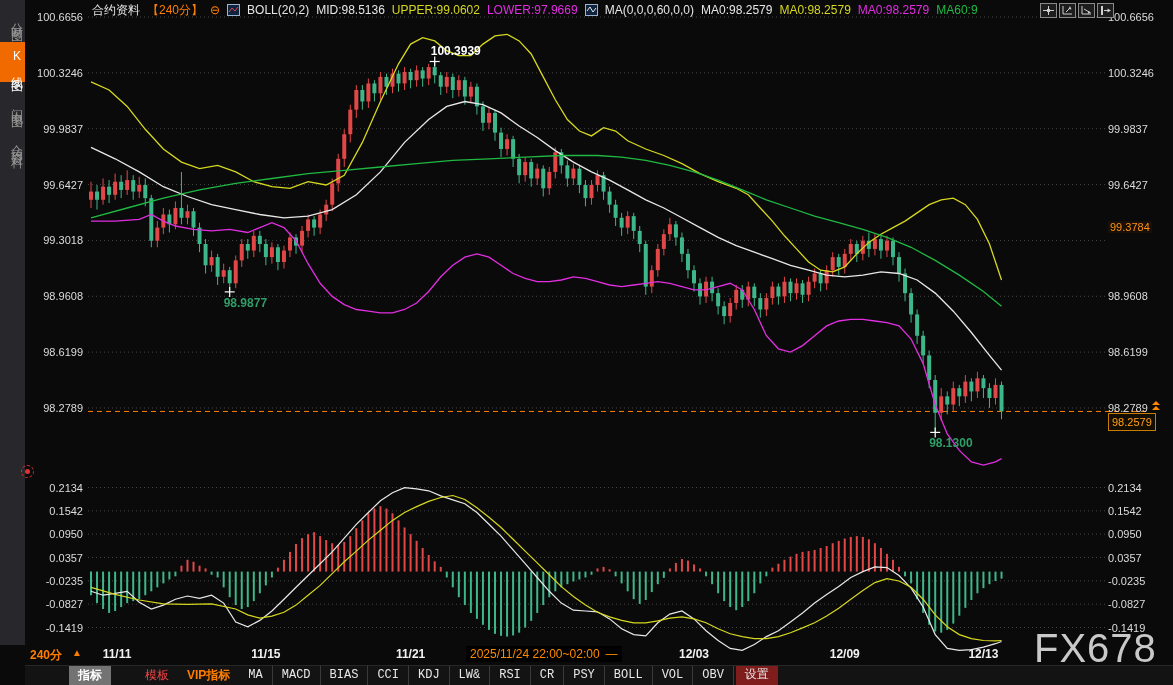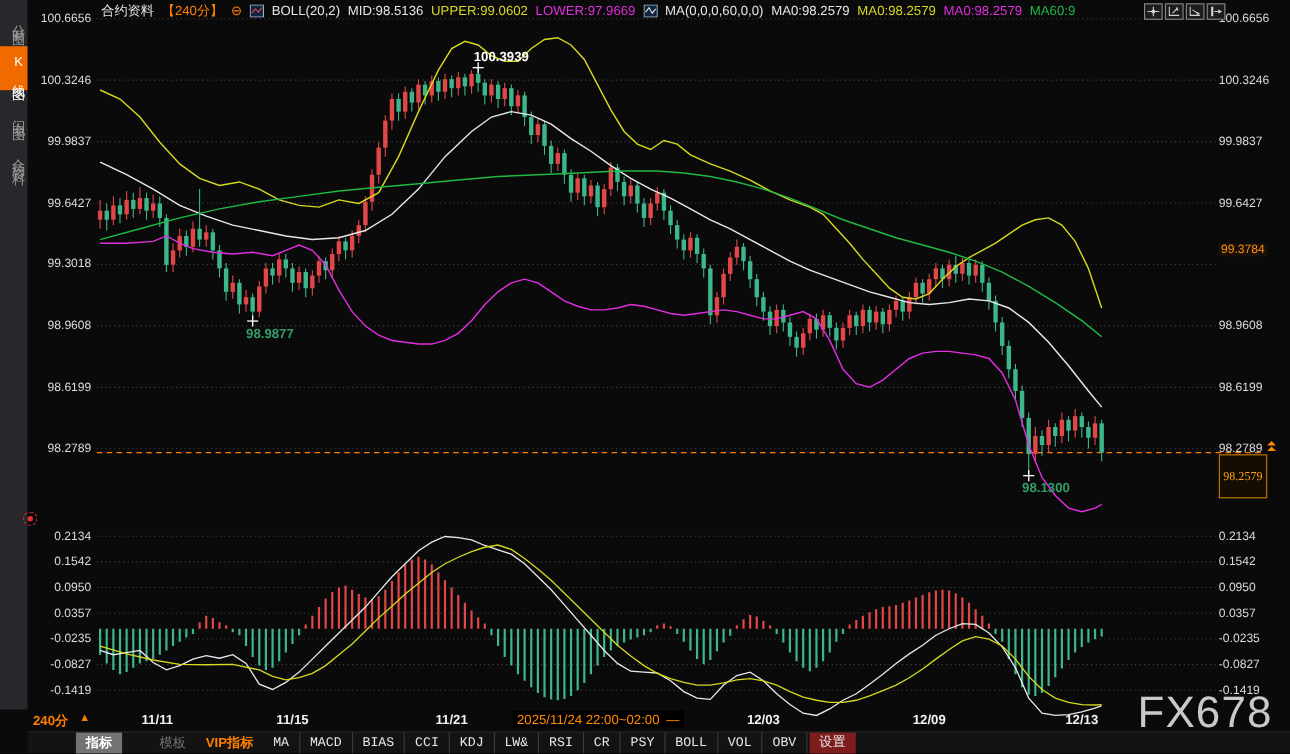--- a/index.html
+++ b/index.html
@@ -24,40 +24,40 @@
   
   #window-controls{position:absolute;left:1040px;top:3px;z-index:6;display:flex;gap:2px;}
   .wc-btn{width:15px;height:13px;background:#1d1d1d;border:1px solid #8a8a8a;display:flex;align-items:center;justify-content:center;cursor:pointer;}
   
   .axis-label{position:absolute;font-size:11px;color:#dcdcdc;height:12px;line-height:12px;z-index:5;}
   #left-axis .axis-label{right:3px;}
   #right-axis .axis-label{left:2px;}
   #left-axis{position:absolute;left:25px;top:0;width:61px;height:645px;z-index:5;}
   #right-axis{position:absolute;left:1106px;top:0;width:67px;height:645px;z-index:5;}
   .orange-label{color:#ff9015;background:#181006;padding:0 2px;text-align:center;}
-  .price-box{color:#ffa11a;border:1px solid #c87d00;background:#140e02;padding:13px 3px;font-family:Liberation Serif, serif;}
+  .price-box{color:#ffa11a;border:1px solid #c87d00;background:#140e02;padding:2px 3px;}
   #up-arrows{position:absolute;left:46px;display:flex;flex-direction:column;gap:1px;align-items:center;z-index:6;}
   #up-arrows i{width:0;height:0;border-left:4px solid transparent;border-right:4px solid transparent;border-bottom:4px solid #ff8a00;}
   
   #alarm{position:absolute;left:21px;top:465px;width:11px;height:11px;border:1px dashed #e03030;border-radius:50%;z-index:6;}
   #alarm::after{content:"";position:absolute;left:3px;top:3px;width:5px;height:5px;border-radius:50%;background:#e03030;}
   
   .annotation{position:absolute;font-size:12px;font-weight:bold;z-index:5;white-space:nowrap;}
   
   #timeline{position:absolute;left:0;top:645px;width:1173px;height:20px;z-index:6;background:transparent;}
   #tl-period{position:absolute;left:30px;top:2px;color:#ff7e00;font-size:12px;font-weight:bold;}
   #tl-tri{position:absolute;left:72px;top:2px;color:#ff7e00;font-size:10px;}
   .tl-tick{position:absolute;top:2px;transform:translateX(-50%);color:#f2f2f2;font-size:12px;font-weight:bold;}
   #tl-highlight{position:absolute;left:466px;top:1px;background:#000;padding:1px 4px;font-size:12px;font-weight:normal;color:#ff8a00;}
   #tl-highlight .dash{margin-left:6px;}
   
   #toolbar{position:absolute;left:25px;top:665px;width:1148px;height:20px;background:#131313;border-top:1px solid #272727;display:flex;z-index:6;box-sizing:border-box;}
   .tb-item{height:20px;line-height:19px;padding:0 9px;font-size:12px;cursor:pointer;white-space:nowrap;}
   .tb-active{background:#737373;color:#fff;font-weight:bold;margin-left:44px;}
-  .tb-plain{color:#737373;padding-left:34px;}
+  .tb-plain{color:#ef4444;padding-left:34px;}
   .tb-vip{color:#ff7e00;font-weight:bold;}
   .tb-ind{color:#e8e8e8;font-family:"Liberation Mono",monospace;border-right:1px solid #3a3a3a;}
   .tb-ind:first-of-type{border-left:1px solid #3a3a3a;}
   .tb-settings{background:#7f1d1d;color:#e8e8e8;font-family:"Liberation Mono",monospace;margin-left:2px;}
   
   #watermark{position:absolute;left:1034px;top:626px;font-size:40px;color:#c9c9c9;letter-spacing:1px;z-index:7;font-family:"Liberation Sans",sans-serif;}
 </style>
 </head>
 <body>
 
@@ -643,21 +643,21 @@
   <div id="annotations">
       <div class="annotation" style="color: #ffffff; left: 430.71px; top: 43.5111px;">100.3939</div>
       <div class="annotation" style="color: rgb(47, 158, 104); left: 223.69px; top: 295.881px;">98.9877</div>
       <div class="annotation" style="color: rgb(47, 158, 104); left: 929.2px; top: 436.393px;">98.1300</div>
     </div>
 
   <div id="timeline">
     <span id="tl-period">240分</span>
     <span id="tl-tri">▲</span>
     <div id="tl-ticks">
-        <div class="tl-tick" style="left: 143px;">11/11</div>
+        <div class="tl-tick" style="left: 117px;">11/11</div>
         <div class="tl-tick" style="left: 265.87px;">11/15</div>
         <div class="tl-tick" style="left: 410.59px;">11/21</div>
         <div class="tl-tick" style="left: 694px;">12/03</div>
         <div class="tl-tick" style="left: 844.75px;">12/09</div>
         <div class="tl-tick" style="left: 983.44px;">12/13</div>
       </div>
     <div id="tl-highlight"><span>2025/11/24 22:00~02:00</span><span class="dash">—</span></div>
   </div>
 
   <div id="watermark">FX678</div>

